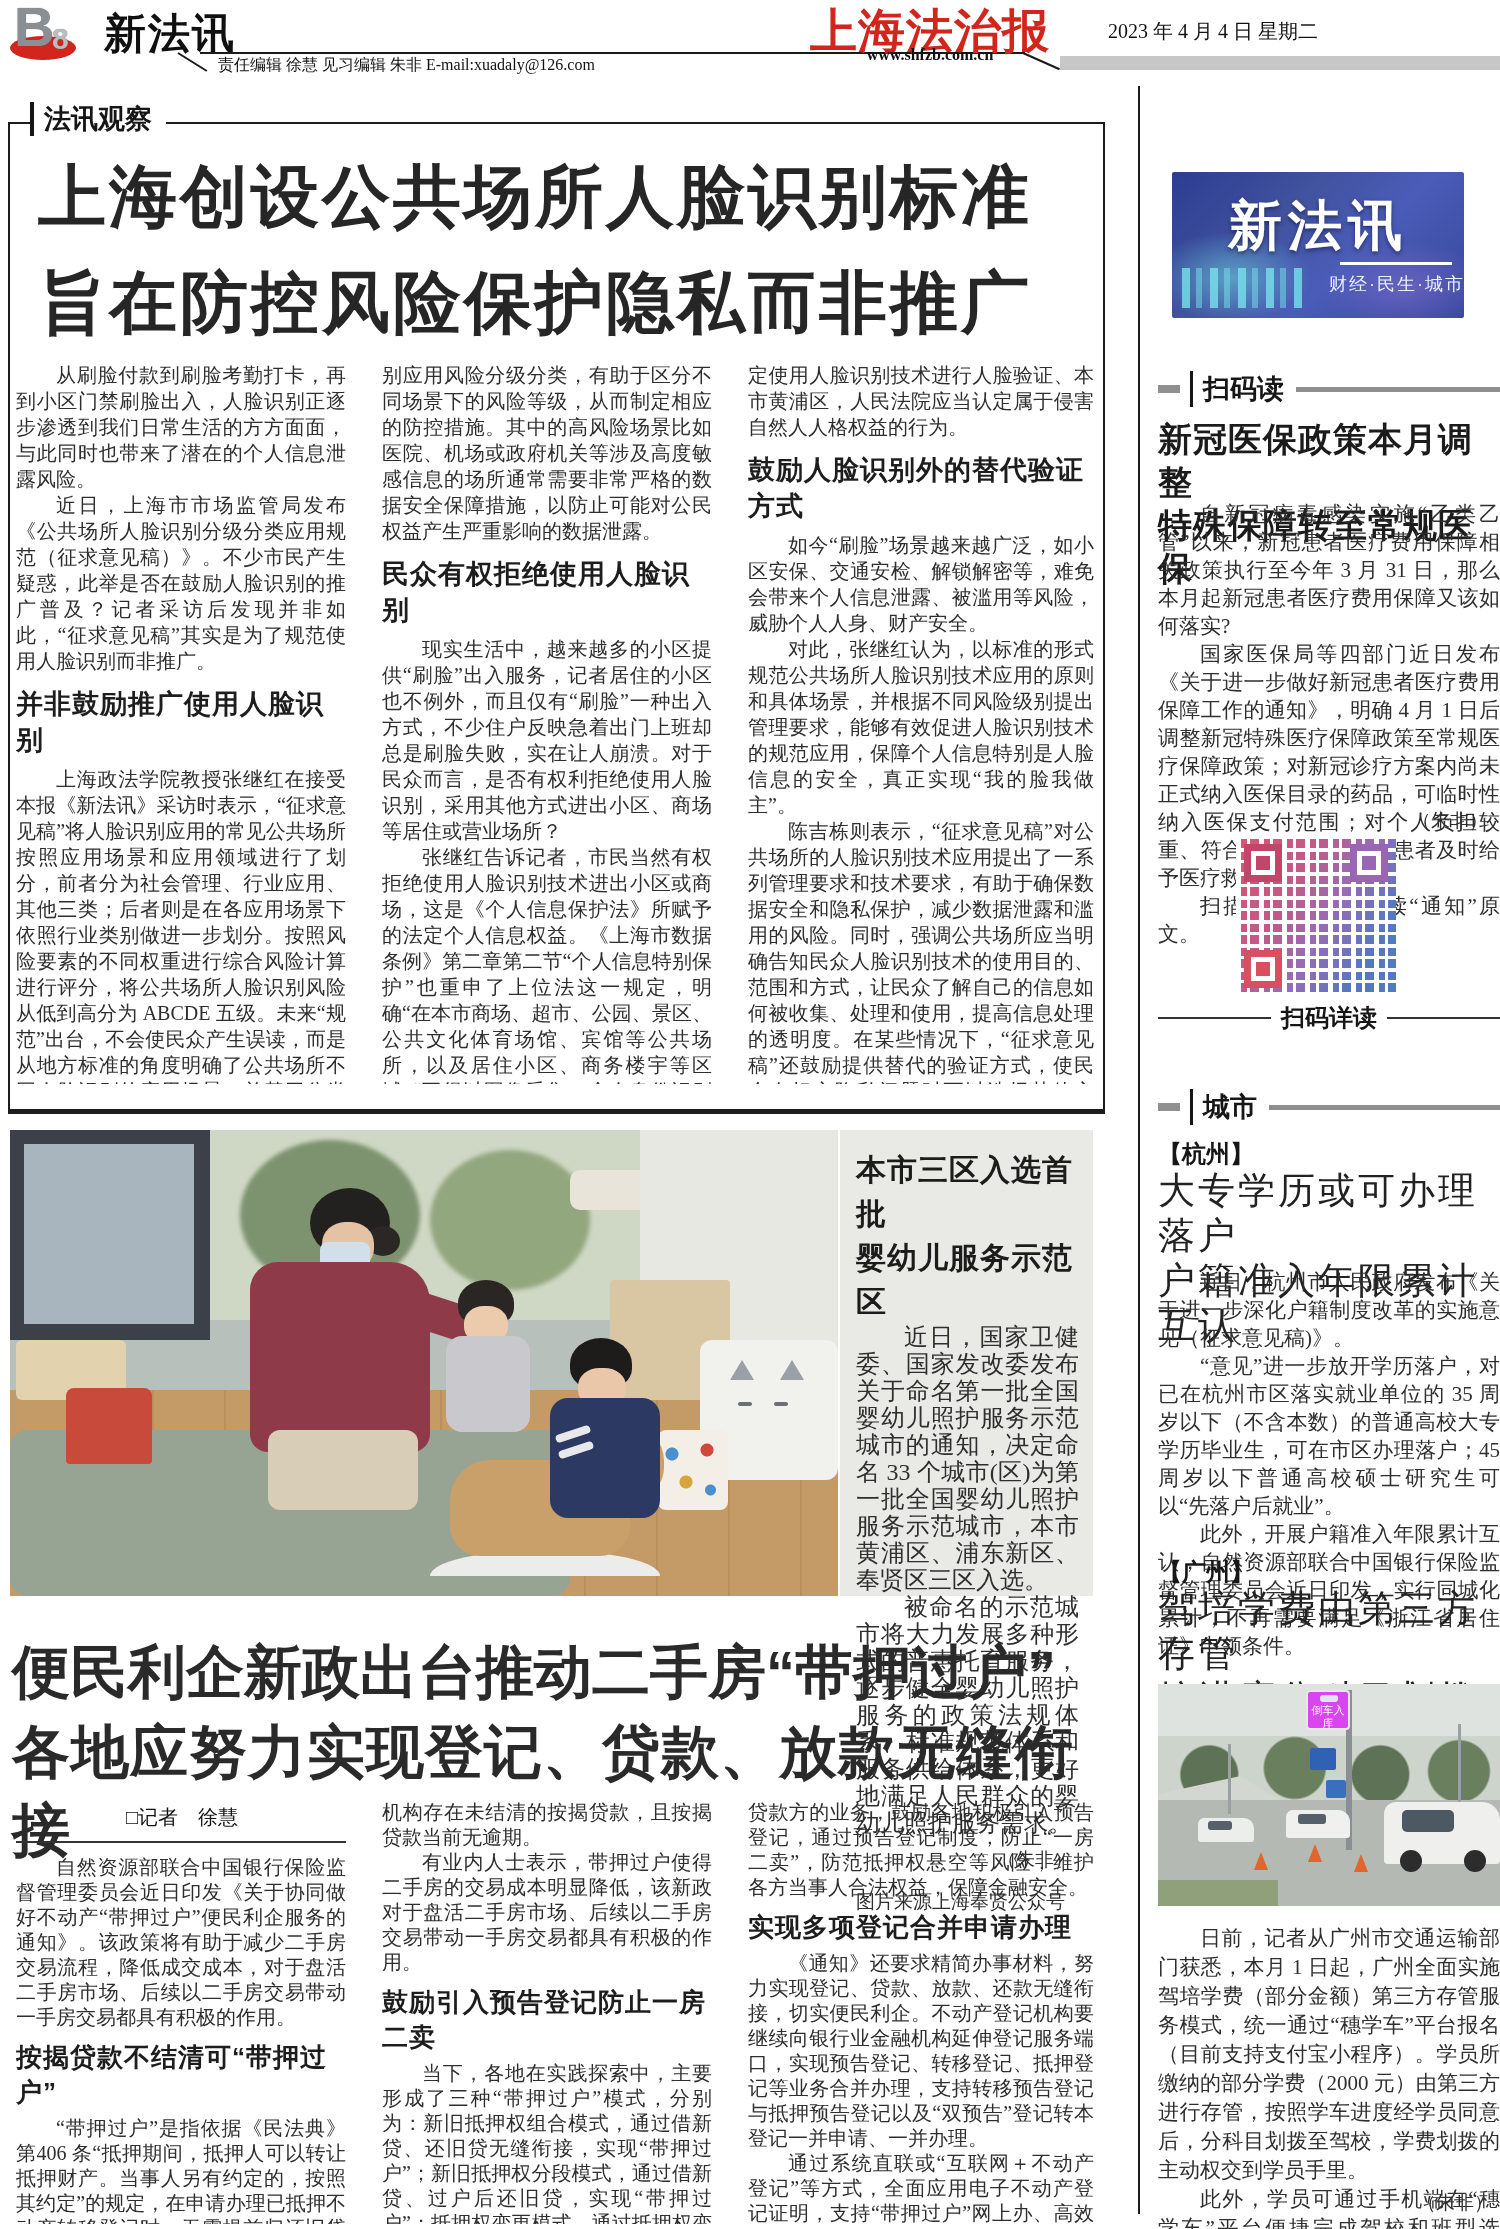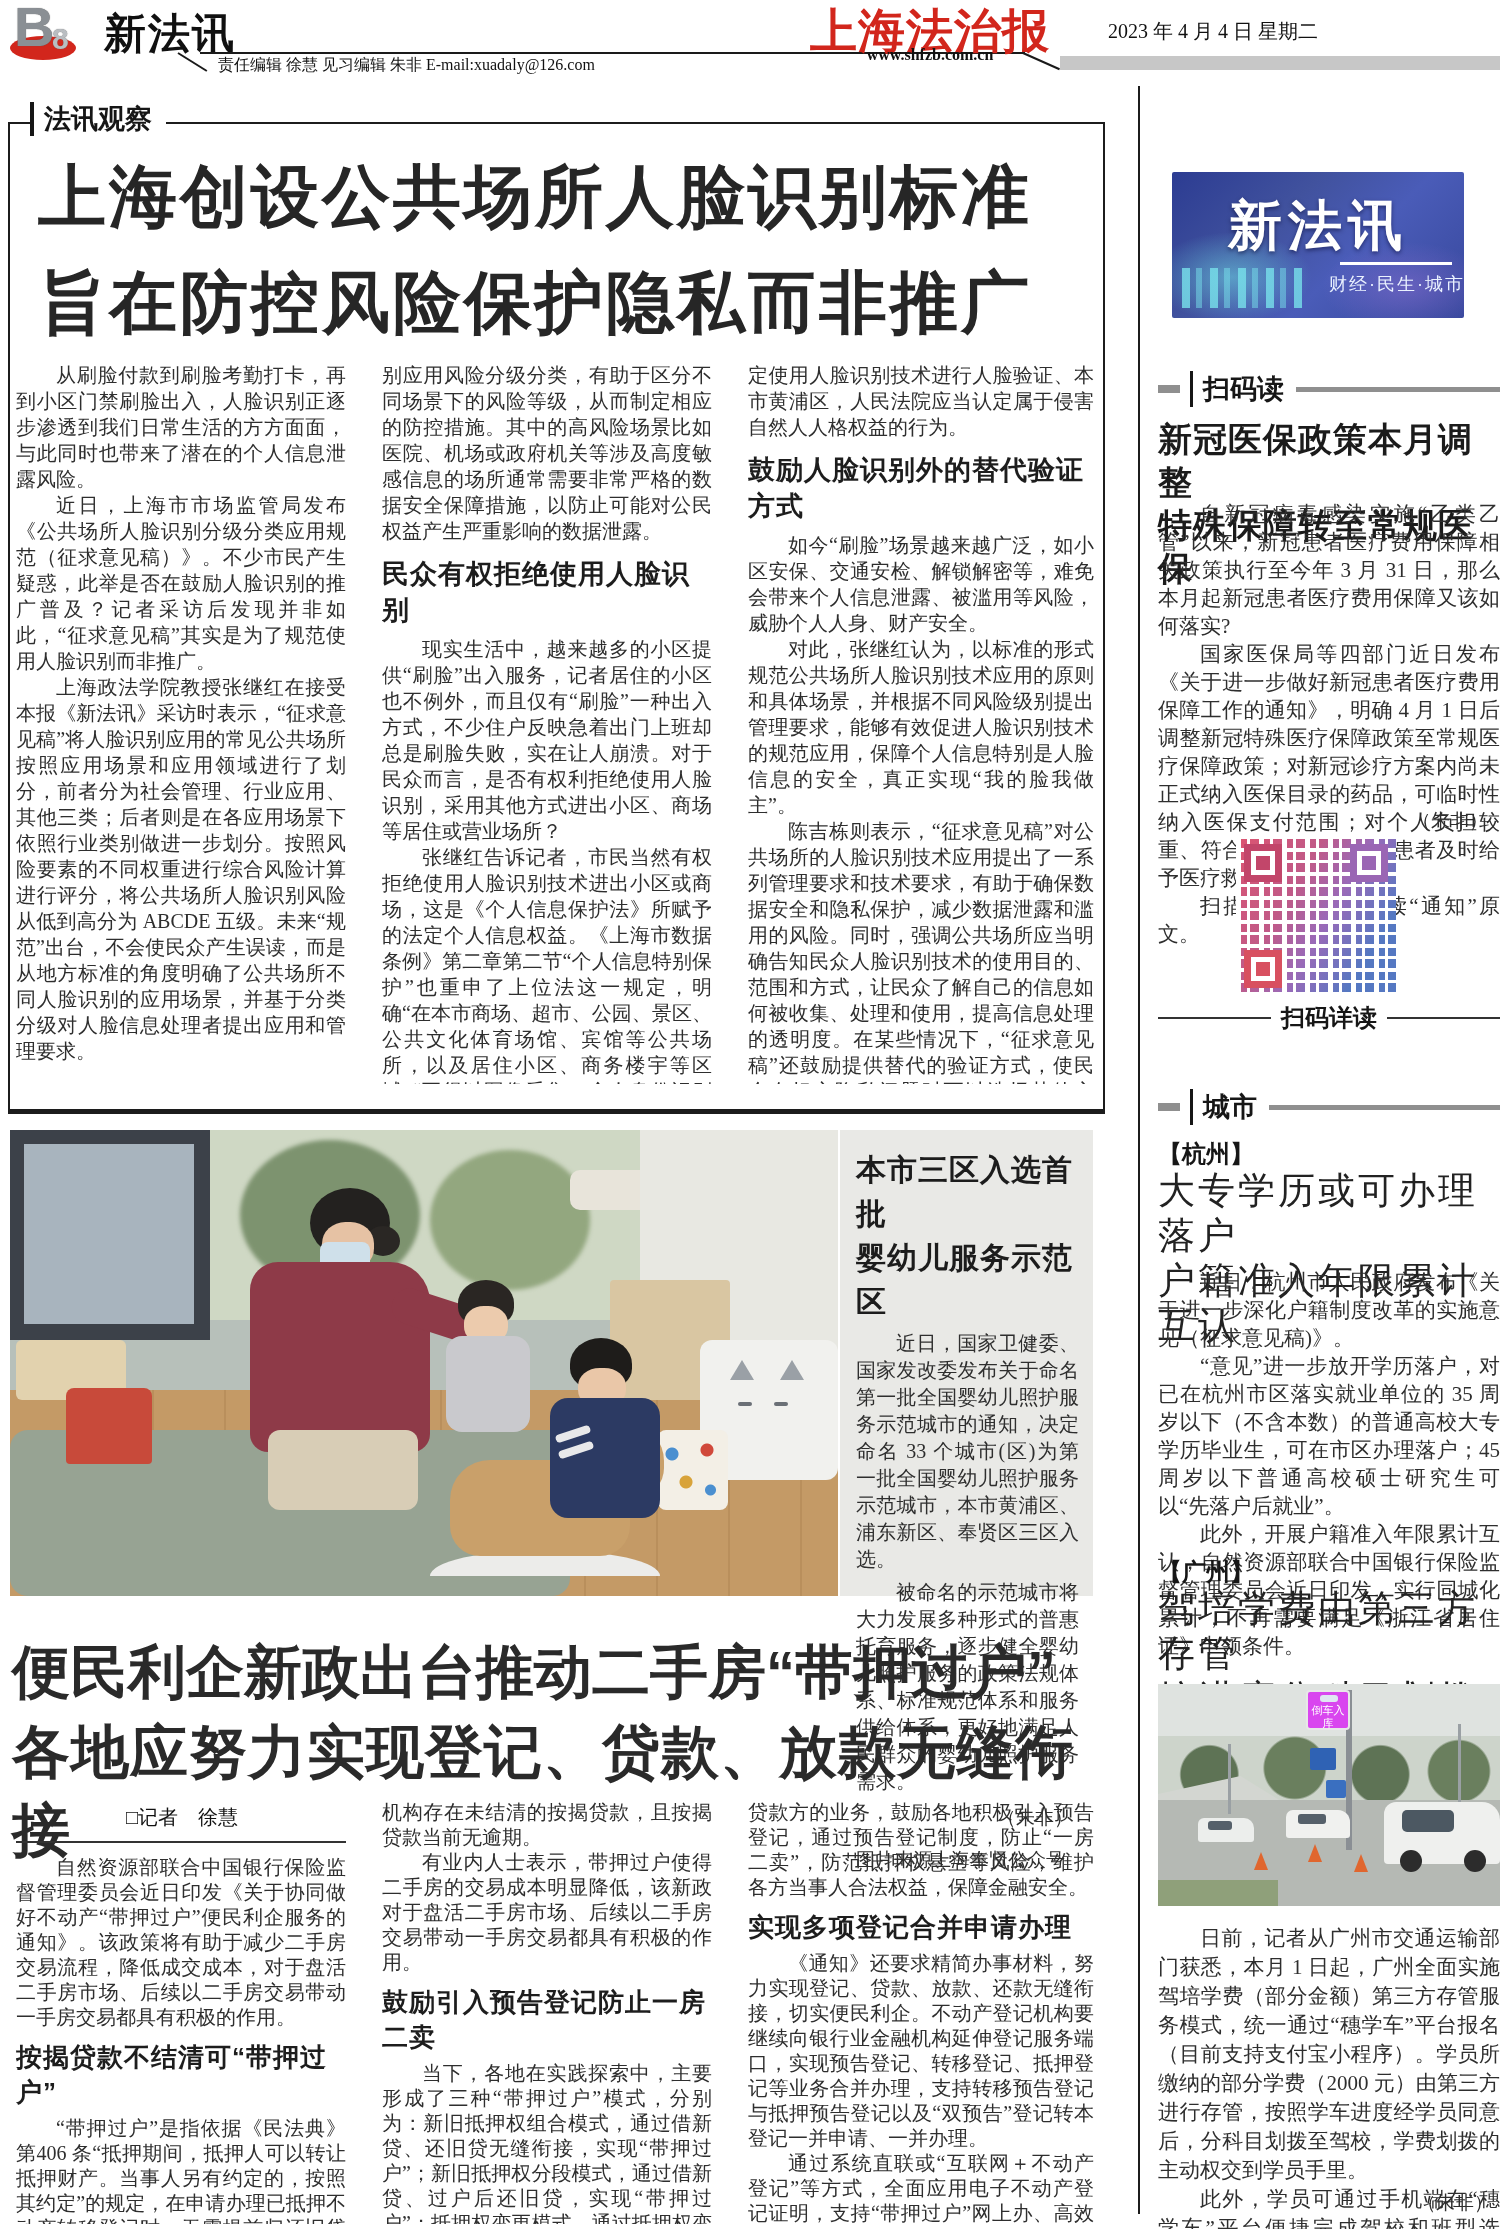--- a/index.html
+++ b/index.html
@@ -85,21 +85,21 @@
   .ph1-horse-body { left:440px; top:330px; width:180px; height:96px; background:#c9a06a; border-radius:40px 50px 30px 30px; }
   .ph1-horse-head { left:590px; top:296px; width:64px; height:70px; background:#c9a06a; border-radius:40% 50% 40% 30%; }
   .ph1-horse-mane { left:600px; top:284px; width:40px; height:30px; background:#8a6a42; border-radius:50%; }
   .ph1-chair { left:56px; top:258px; width:86px; height:76px; background:#c84a3a; border-radius:8px 8px 4px 4px; }
   .ph1-table { left:6px; top:210px; width:110px; height:60px; background:#e2d2ae; border-radius:6px; }
 
   
   .pstory { left:840px; top:1130px; width:253px; height:466px; background:#e9e9e6; padding:18px 14px 10px 16px; }
   .pstory-h { font-family:"Liberation Sans","DejaVu Sans",sans-serif; font-weight:bold; font-size:30px;
               color:#1c1c1c; line-height:44px; letter-spacing:1px; }
-  .pstory .p { font-size:20px; line-height:27px; margin-top:6px; }
+  .pstory .p { font-size:24px; line-height:27px; }
   .pstory-byline { text-align:right; font-size:19px; margin-top:10px; padding-right:6px; }
   .pstory-credit { font-size:19px; margin-top:16px; color:#2e2e2e; }
 
   
   .bot-h1 { left:12px; top:1634px; width:1085px; font-family:"Liberation Sans","DejaVu Sans",sans-serif;
             font-weight:900; font-size:58px; color:#2a2a2a; letter-spacing:0px; }
   .bot-h2 { left:12px; top:1714px; width:1085px; font-family:"Liberation Sans","DejaVu Sans",sans-serif;
             font-weight:900; font-size:58px; color:#2a2a2a; letter-spacing:1px; }
   .bot-cols { left:16px; top:1800px; width:1082px; height:424px; display:flex; }
   .bcol { width:330px; height:424px; overflow:hidden; }
@@ -212,20 +212,21 @@
 <div class="abs hdr-date">2023 年 4 月 4 日  星期二</div>
 
 <div class="abs lead-box"></div>
 <div class="abs kicker">法讯观察</div>
 <div class="abs lead-h1">上海创设公共场所人脸识别标准</div>
 <div class="abs lead-h2">旨在防控风险保护隐私而非推广</div>
 <div class="abs lead-cols">
   <div class="lcol">
     <p class="p">从刷脸付款到刷脸考勤打卡，再到小区门禁刷脸出入，人脸识别正逐步渗透到我们日常生活的方方面面，与此同时也带来了潜在的个人信息泄露风险。</p>
     <p class="p">近日，上海市市场监管局发布《公共场所人脸识别分级分类应用规范（征求意见稿）》。不少市民产生疑惑，此举是否在鼓励人脸识别的推广普及？记者采访后发现并非如此，“征求意见稿”其实是为了规范使用人脸识别而非推广。</p>
+    <div class="sub">并非鼓励推广使用人脸识别</div>
     <p class="p">上海政法学院教授张继红在接受本报《新法讯》采访时表示，“征求意见稿”将人脸识别应用的常见公共场所按照应用场景和应用领域进行了划分，前者分为社会管理、行业应用、其他三类；后者则是在各应用场景下依照行业类别做进一步划分。按照风险要素的不同权重进行综合风险计算进行评分，将公共场所人脸识别风险从低到高分为 ABCDE 五级。未来“规范”出台，不会使民众产生误读，而是从地方标准的角度明确了公共场所不同人脸识别的应用场景，并基于分类分级对人脸信息处理者提出应用和管理要求。</p>
 
   </div>
   <div class="lcol">
     <p class="p cont">别应用风险分级分类，有助于区分不同场景下的风险等级，从而制定相应的防控措施。其中的高风险场景比如医院、机场或政府机关等涉及高度敏感信息的场所通常需要非常严格的数据安全保障措施，以防止可能对公民权益产生严重影响的数据泄露。</p>
     <div class="sub">民众有权拒绝使用人脸识别</div>
     <p class="p">现实生活中，越来越多的小区提供“刷脸”出入服务，记者居住的小区也不例外，而且仅有“刷脸”一种出入方式，不少住户反映急着出门上班却总是刷脸失败，实在让人崩溃。对于民众而言，是否有权利拒绝使用人脸识别，采用其他方式进出小区、商场等居住或营业场所？</p>
     <p class="p">张继红告诉记者，市民当然有权拒绝使用人脸识别技术进出小区或商场，这是《个人信息保护法》所赋予的法定个人信息权益。《上海市数据条例》第二章第二节“个人信息特别保护”也重申了上位法这一规定，明确“在本市商场、超市、公园、景区、公共文化体育场馆、宾馆等公共场所，以及居住小区、商务楼宇等区域”“不得以图像采集、个人身份识别技术作为出入该场所或区域的唯一验证方式”。</p>
 
   </div>

